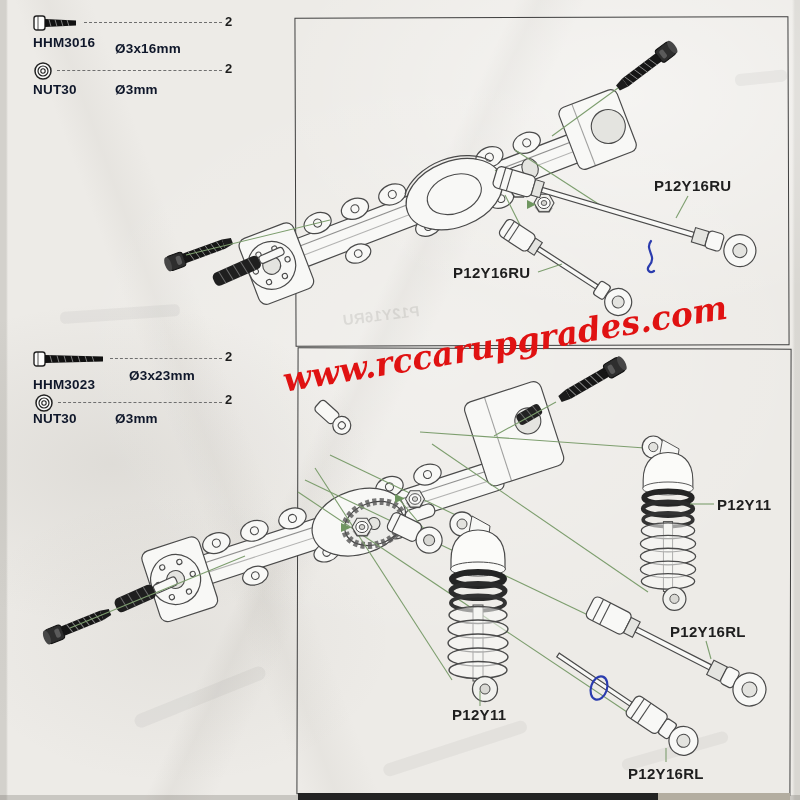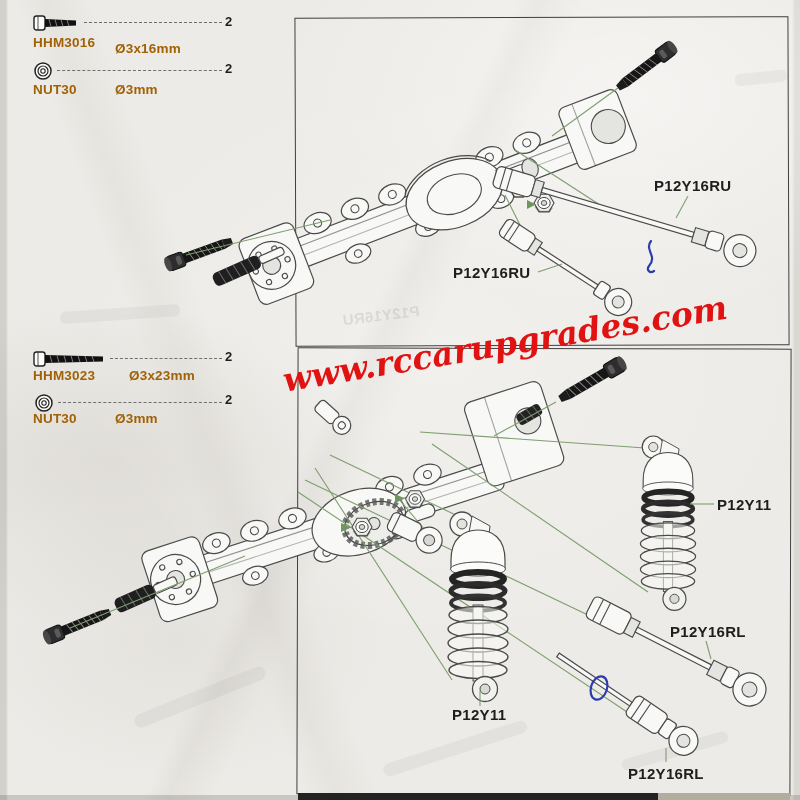--- a/index.html
+++ b/index.html
@@ -24,21 +24,21 @@
   .ln{stroke:#4a4a4a;fill:none;stroke-width:1.1;}
   .green{stroke:#7d9e6e;stroke-width:1.1;fill:none;}
   .greenfill{fill:#6f9660;stroke:none;}
   .label{font:700 15px "Liberation Sans",sans-serif;fill:#1e1e1e;letter-spacing:.3px;}
   .pen{stroke:#2b3cae;stroke-width:2.2;fill:none;stroke-linecap:round;}
   .ghost{opacity:.13;fill:#55554f;}
   .ghostblob{fill:#77776f;opacity:.08;}
   
   .hw{position:absolute;left:0;top:0;width:290px;}
   .hw-abs{position:absolute;}
-  .hw-part,.hw-size{font:700 13.5px "Liberation Sans",sans-serif;color:#a16207;letter-spacing:.2px;}
+  .hw-part,.hw-size{font:700 13.5px "Liberation Sans",sans-serif;color:#0f172a;letter-spacing:.2px;}
   .hw-qty{font:700 13px "Liberation Sans",sans-serif;color:#1d1d1d;}
   .hw-dash{border-top:1.6px dashed #6f6f6f;height:0;}
   
   .watermark{position:absolute;left:283px;top:361px;transform:rotate(-9.4deg);transform-origin:0 50%;
     font:italic 700 33px "DejaVu Serif",serif;color:#e01212;white-space:nowrap;letter-spacing:0;
     pointer-events:none;}
   .edge-bottom-dark{position:absolute;left:298px;top:793px;width:360px;height:7px;background:#232323;}
   .edge-bottom-tan{position:absolute;left:658px;top:793px;width:132px;height:7px;background:#b3ada0;}
   .edge-bottom-fade{position:absolute;left:0;top:795px;width:800px;height:5px;background:rgba(95,92,85,.25);}
 </style>
@@ -381,21 +381,21 @@
           <line x1="24" y1="6.5" x2="26" y2="13.5"></line>
           <line x1="31" y1="6.6" x2="33" y2="13.4"></line>
           <line x1="38" y1="6.7" x2="40" y2="13.3"></line>
           <line x1="45" y1="6.8" x2="47" y2="13.2"></line>
           <line x1="52" y1="6.9" x2="54" y2="13.1"></line>
           <line x1="59" y1="7" x2="61" y2="13"></line>
         </g>
     </svg>
     <div class="hw-abs hw-dash" style="left:110px;top:358px;width:112px"></div>
     <span class="hw-abs hw-qty" style="left:225px;top:349px">2</span>
-    <span class="hw-abs hw-part" style="left:33px;top:368px">HHM3023</span>
+    <span class="hw-abs hw-part" style="left:33px;top:377px">HHM3023</span>
     <span class="hw-abs hw-size" style="left:129px;top:368px">Ø3x23mm</span>
 
     <svg class="hw-abs" style="left:34px;top:393px" width="20" height="20">
       <circle cx="10" cy="10" r="8" fill="#fdfdfc" stroke="#222" stroke-width="1.5"></circle>
       <circle cx="10" cy="10" r="5" fill="none" stroke="#222" stroke-width="1.2"></circle>
       <circle cx="10" cy="10" r="2.2" fill="none" stroke="#222" stroke-width="1.1"></circle>
     </svg>
     <div class="hw-abs hw-dash" style="left:58px;top:402px;width:164px"></div>
     <span class="hw-abs hw-qty" style="left:225px;top:392px">2</span>
     <span class="hw-abs hw-part" style="left:33px;top:411px">NUT30</span>

